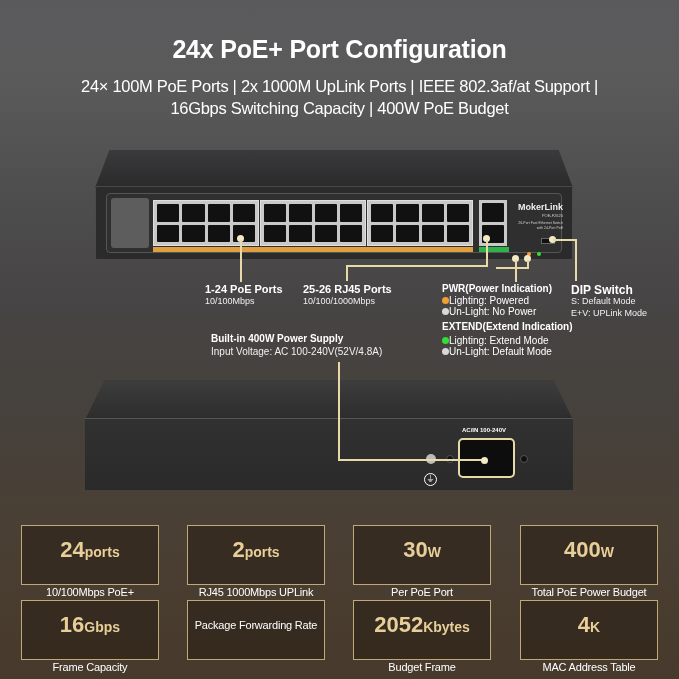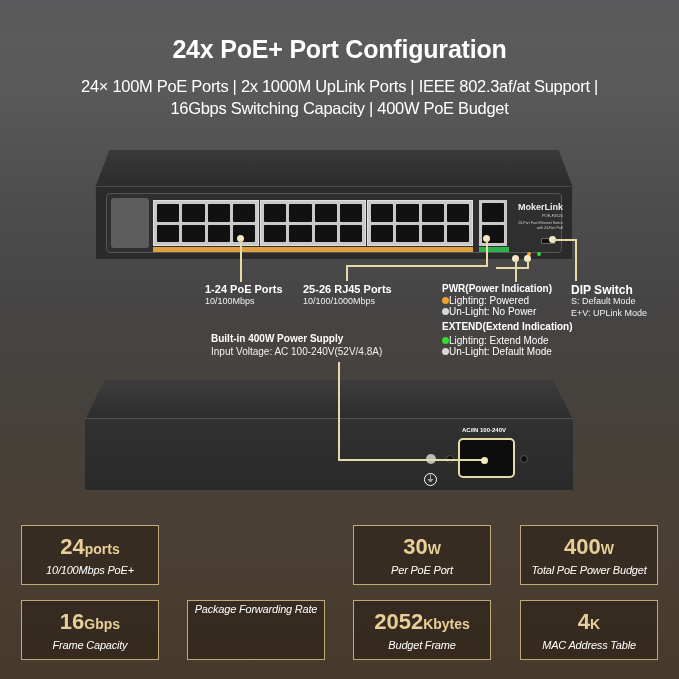--- a/index.html
+++ b/index.html
@@ -79,23 +79,23 @@
   .screw { position: absolute; width: 8px; height: 8px; border-radius: 50%; background: #111; border: 1px solid #555; }
   .ground-screw { position: absolute; left: 426px; top: 454px; width: 10px; height: 10px; border-radius: 50%; background: #bbb; }
   .ground-icon { position: absolute; left: 424px; top: 473px; width: 13px; height: 13px; border-radius: 50%; border: 1.5px solid #fff; font-size: 9px; line-height: 10px; text-align: center; }
 
   
   .card {
     position: absolute; width: 138px; height: 60px;
     border: 1.5px solid #bfa978; background: rgba(40, 30, 20, 0.55);
     text-align: center;
   }
-  .card .big { display: block; margin-top: 8px; font-weight: bold; color: #e8cf99; font-size: 22px; line-height: 26px; white-space: nowrap; }
+  .card .big { display: block; margin-top: 8px; font-weight: bold; color: #e8cf99; font-size: 22px; line-height: 32px; white-space: nowrap; }
   .card .big .unit { font-size: 14px; }
-  .card .desc { display: block; font-size: 11px; color: #fff; margin-top: 2px; white-space: nowrap; letter-spacing: -0.2px; font-style: italic; }
+  .card .desc { display: block; font-size: 11px; color: #fff; margin-top: 18px; white-space: nowrap; letter-spacing: -0.2px; }
 </style>
 </head>
 <body>
 
 <div class="stage">
 
   <div class="title">24x PoE+ Port Configuration</div>
   <div class="subtitle">
     <div>24× 100M PoE Ports  | 2x 1000M UpLink Ports | IEEE 802.3af/at Support |</div>
     <div>16Gbps Switching Capacity | 400W PoE Budget</div>
@@ -219,20 +219,24 @@
   <div class="ground-icon">⏚</div>
 
   <div class="callout-line" style="left:338px; top:362px; width:2px; height:98px"></div>
   <div class="callout-line" style="left:338px; top:459px; width:145px; height:2px"></div>
   <div class="dot" style="left:481px; top:457px"></div>
 
   <div class="card" style="left:21px; top:525px">
     <span class="big"><span>24</span><span class="unit">ports</span></span>
     <span class="desc">10/100Mbps PoE+</span>
   </div>
+  <div class="card" style="left:187px; top:525px">
+    <span class="big"><span>2</span><span class="unit">ports</span></span>
+    <span class="desc">RJ45 1000Mbps UPLink</span>
+  </div>
   <div class="card" style="left:353px; top:525px">
     <span class="big"><span>30</span><span class="unit">W</span></span>
     <span class="desc">Per PoE Port</span>
   </div>
   <div class="card" style="left:520px; top:525px">
     <span class="big"><span>400</span><span class="unit">W</span></span>
     <span class="desc">Total PoE Power Budget</span>
   </div>
 
   <div class="card" style="left:21px; top:600px">

